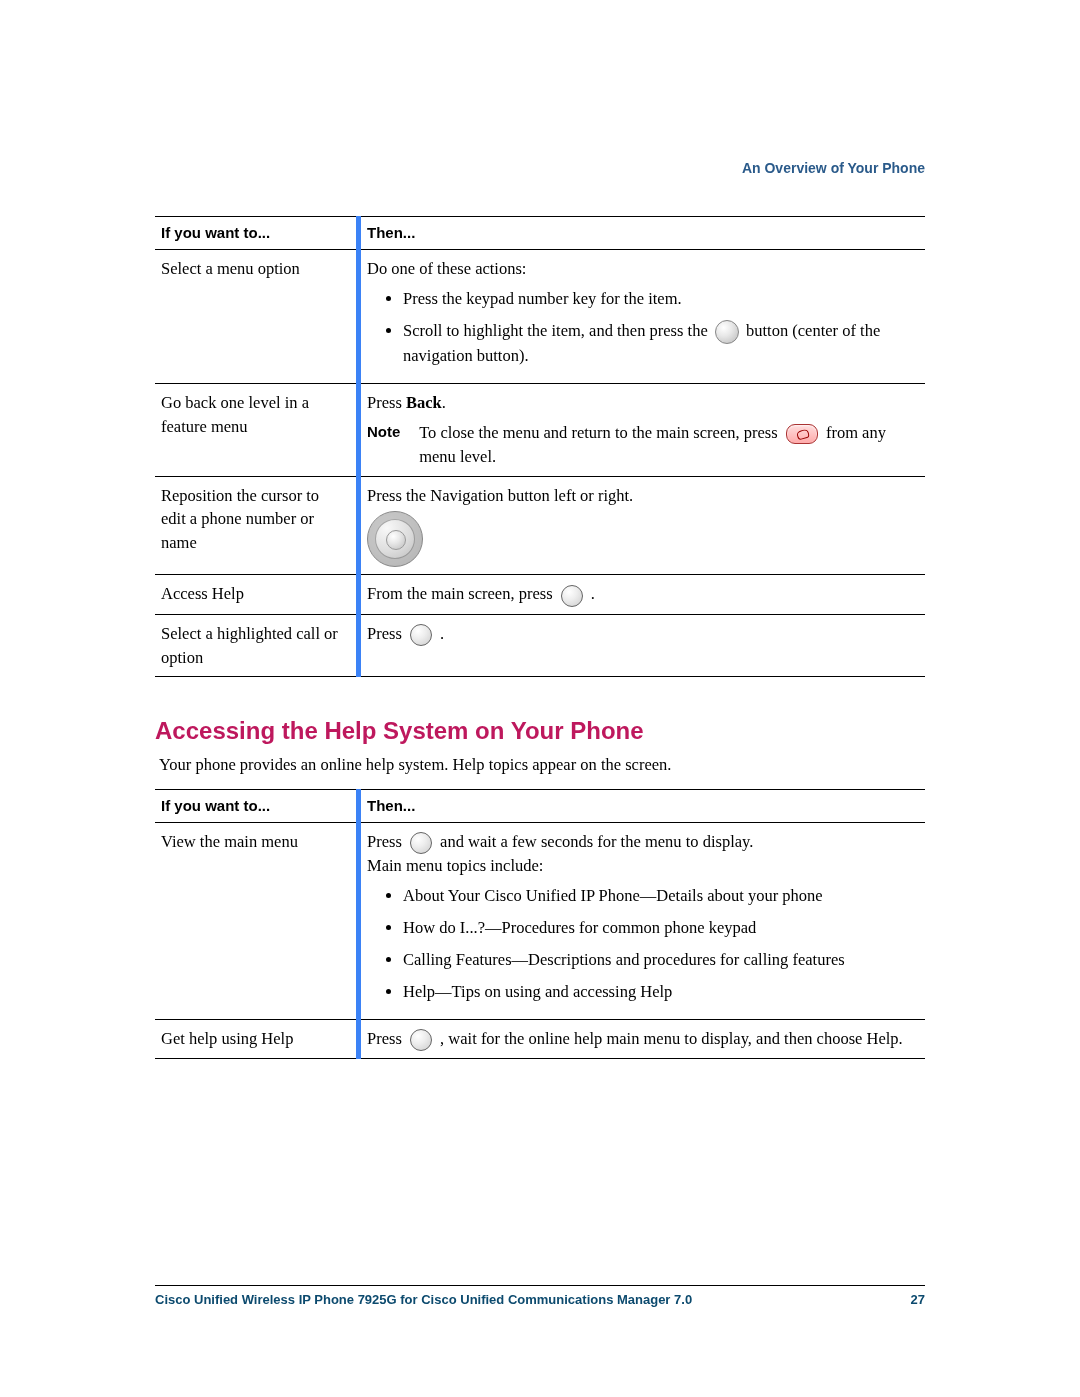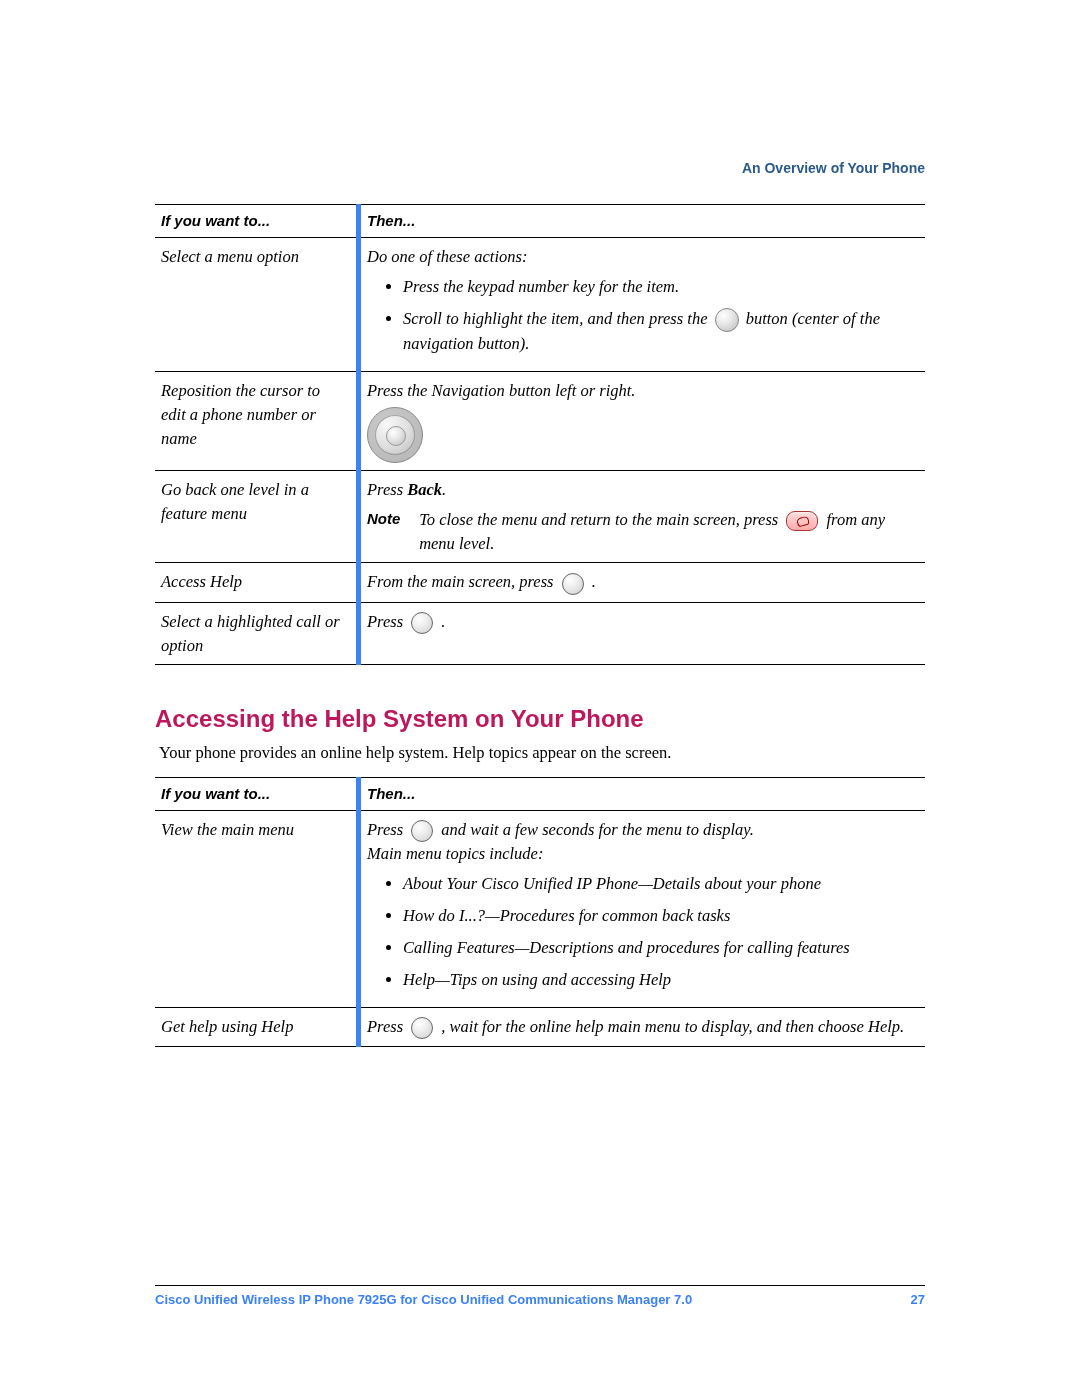--- a/index.html
+++ b/index.html
@@ -18,28 +18,27 @@
     left: 155px;
     top: 160px;
     width: 770px;
   }
   .chapter-header {
     text-align: right;
     font-family: Arial, Helvetica, sans-serif;
     font-weight: bold;
     font-size: 14px;
     color: #2a5a8a;
-    margin-bottom: 28px;
+    margin-bottom: 40px;
   }
   table.instr {
     width: 100%;
     border-collapse: collapse;
     font-size: 16.5px;
     line-height: 1.45;
-    font-style: italic;
   }
   table.instr th {
     font-family: Arial, Helvetica, sans-serif;
     font-weight: bold;
     font-size: 15px;
     text-align: left;
     padding: 5px 6px 5px 6px;
     border-top: 1.5px solid #000;
     border-bottom: 1.5px solid #000;
     vertical-align: top;
@@ -153,21 +152,21 @@
   .footer {
     position: absolute;
     left: 155px;
     bottom: 90px;
     width: 770px;
     border-top: 1px solid #000;
     padding-top: 6px;
     font-family: Arial, Helvetica, sans-serif;
     font-weight: bold;
     font-size: 13px;
-    color: #3b82f6;
+    color: #0c4a6e;
   }
   .footer .pnum {
     float: right;
   }
   .serif-bold { font-weight: bold; }
 </style>
 </head>
 <body>
 
 <div class="page">
@@ -187,28 +186,20 @@
         <td class="colsep">
           <span>Do one of these actions:</span>
           <ul class="bullets">
             <li>Press the keypad number key for the item.</li>
             <li>
               <span>Scroll to highlight the item, and then press the </span>
               <span class="icon-select"></span>
               <span> button (center of the navigation button).</span>
             </li>
           </ul>
-        </td>
-      </tr>
-
-      <tr>
-        <td class="col1">Reposition the cursor to edit a phone number or name</td>
-        <td class="colsep">
-          <span>Press the Navigation button left or right.</span>
-          <span class="icon-nav"></span>
         </td>
       </tr>
 
       <tr>
         <td class="col1">Go back one level in a feature menu</td>
         <td class="colsep">
           <div>
             <span>Press </span><span class="serif-bold">Back</span><span>.</span>
           </div>
           <div style="margin-top:6px;">
@@ -216,20 +207,28 @@
             <span class="note-body">
               <span>To close the menu and return to the main screen, press </span>
               <span class="icon-end"></span>
               <span> from any menu level.</span>
             </span>
           </div>
         </td>
       </tr>
 
       <tr>
+        <td class="col1">Reposition the cursor to edit a phone number or name</td>
+        <td class="colsep">
+          <span>Press the Navigation button left or right.</span>
+          <span class="icon-nav"></span>
+        </td>
+      </tr>
+
+      <tr>
         <td class="col1">Access Help</td>
         <td class="colsep">
           <span>From the main screen, press </span>
           <span class="icon-small-select"></span>
           <span>.</span>
         </td>
       </tr>
 
       <tr>
         <td class="col1">Select a highlighted call or option</td>
@@ -258,21 +257,21 @@
         <td class="col1">View the main menu</td>
         <td class="colsep">
           <div>
             <span>Press </span>
             <span class="icon-small-select"></span>
             <span> and wait a few seconds for the menu to display.</span>
           </div>
           <div style="margin-top:0;">Main menu topics include:</div>
           <ul class="bullets">
             <li>About Your Cisco Unified IP Phone—Details about your phone</li>
-            <li>How do I...?—Procedures for common back tasks</li>
+            <li>How do I...?—Procedures for common phone keypad</li>
             <li>Calling Features—Descriptions and procedures for calling features</li>
             <li>Help—Tips on using and accessing Help</li>
           </ul>
         </td>
       </tr>
 
       <tr>
         <td class="col1">Get help using Help</td>
         <td class="colsep">
           <span>Press </span>

